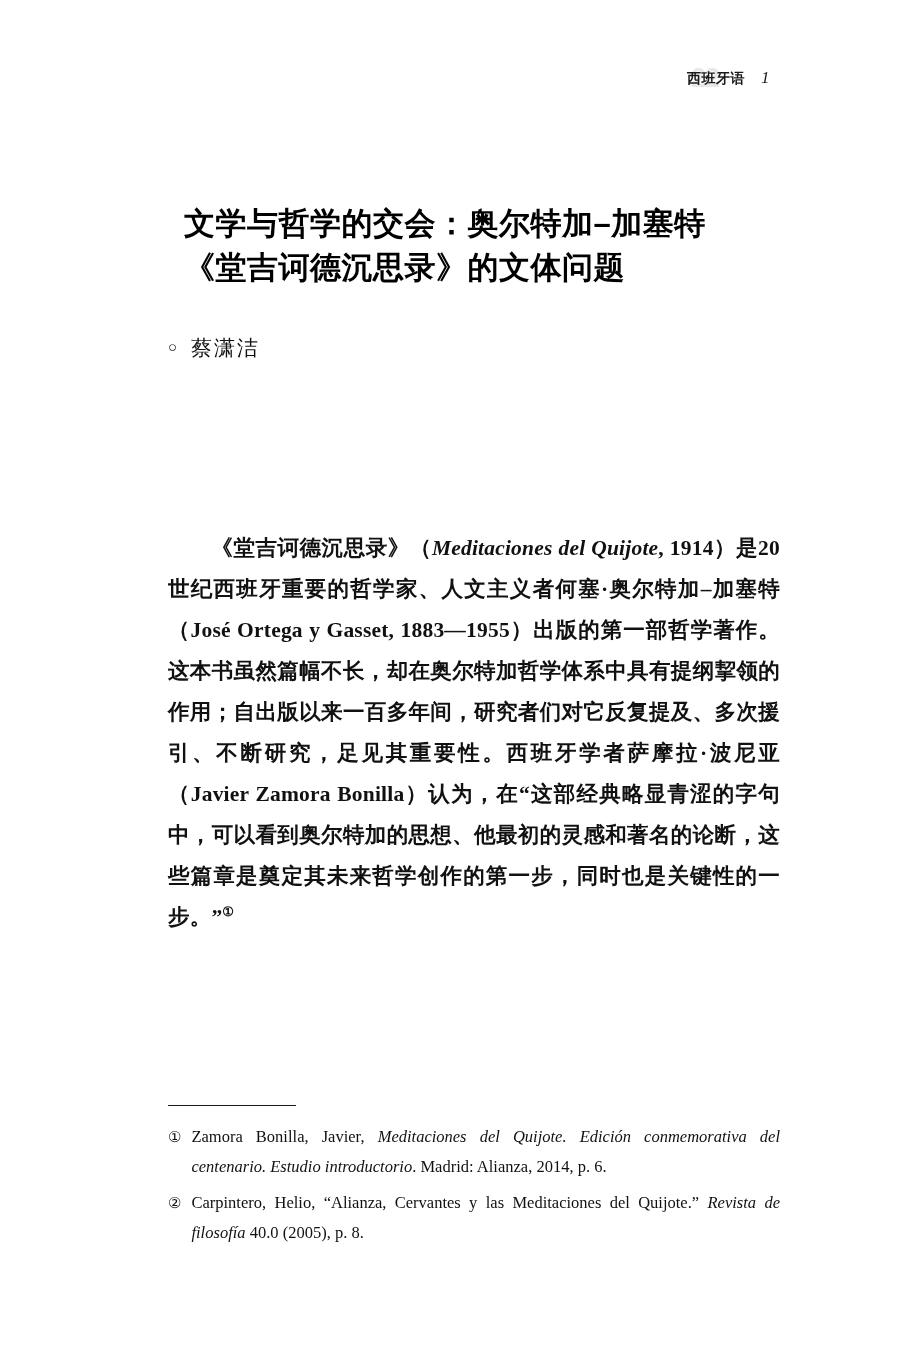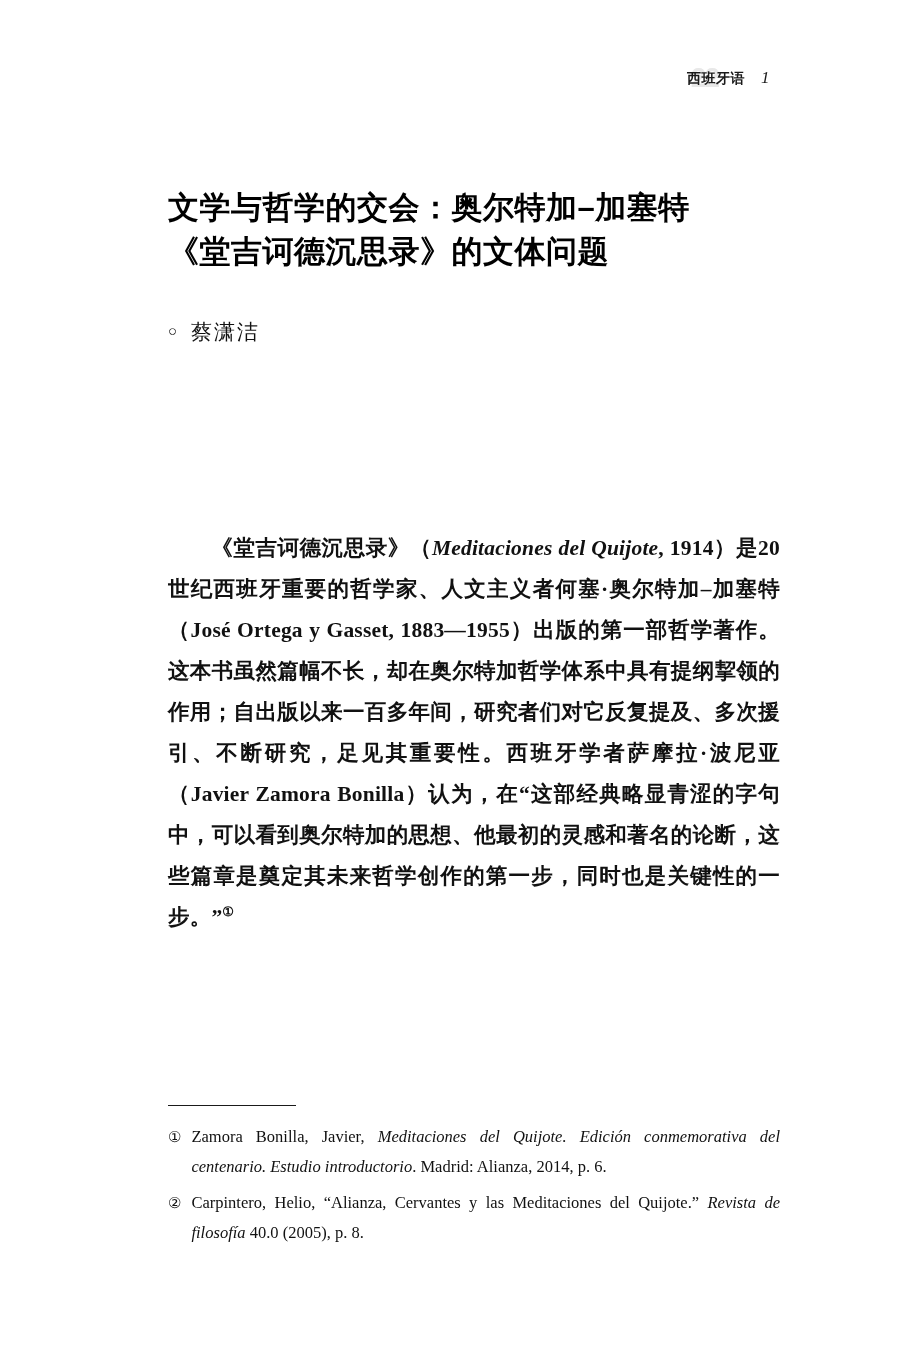--- a/index.html
+++ b/index.html
@@ -64,21 +64,21 @@
     left: 168px;
     width: 610px;
   }
   .article-title {
     font-family: "Liberation Sans", "DejaVu Sans", sans-serif;
     font-weight: 700;
     font-size: 31px;
     line-height: 44px;
     color: #000;
     letter-spacing: 0.5px;
-    margin: 0;
+    margin: 16px;
   }
   .author-line {
     margin-top: 44px;
     font-family: "Liberation Serif", "DejaVu Serif", serif;
     font-size: 21px;
     color: #111;
     letter-spacing: 2px;
     display: flex;
     align-items: center;
     gap: 12px;

